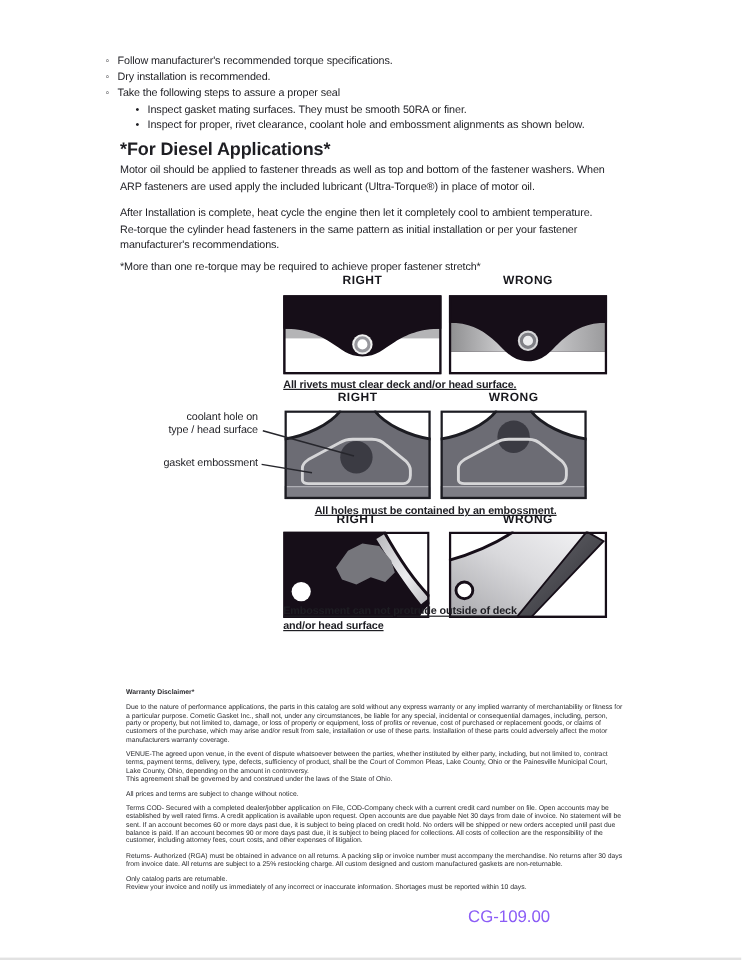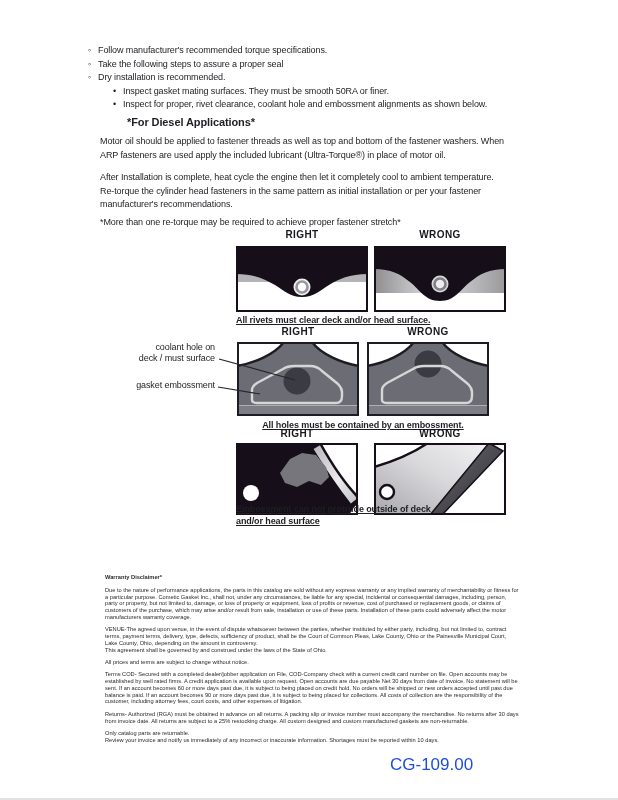--- a/index.html
+++ b/index.html
@@ -11,42 +11,42 @@
   .abs { position:absolute; }
   .title {
     font-size:11.5px; font-weight:bold; letter-spacing:-0.2px;
     border-bottom:1.5px solid #1e1e23; padding-bottom:2px; display:inline-block;
   }
   .body-text { font-size:9px; letter-spacing:-0.1px; line-height:13.5px; }
   .brow { position:relative; padding-left:10px; }
   .brow::before { content:"◦"; position:absolute; left:0; top:0; font-size:9px; }
   .brow.sub { margin-left:25px; }
   .brow.sub::before { content:"•"; }
-  .section-head { font-size:11px; font-weight:bold; letter-spacing:-0.1px;margin-left:27px; }
+  .section-head { font-size:15px; font-weight:bold; letter-spacing:-0.1px; }
   .rw-label { font-size:10px; font-weight:700; letter-spacing:0.4px; text-align:center; color:#17171c; }
   .caption { font-size:9px; font-weight:bold; letter-spacing:-0.1px; line-height:11.5px;text-decoration:underline; }
   .diag-label { font-size:9px; letter-spacing:-0.1px; line-height:11px; text-align:right; }
   .fine { font-size:5.7px; line-height:6.8px; width:415px; color:#2a2a2e; }
   .fine .fp { margin-bottom:5.5px; }
   .fine .fh { font-weight:bold; margin-bottom:6px; }
-  .page-num { font-size:17px; color:#1d4ed8; }
+  .page-num { font-size:14px; color:#8b5cf6; }
   .diag-box { position:absolute; }
   .diag-box svg { display:block; }
   .bottom-edge { position:absolute; left:0; bottom:0; width:618px; height:2px; background:#e2e2e2; }
 </style>
 </head>
 <body>
 
 <div class="page">
 
 
   <div class="abs body-text" style="left:88px; top:44px; width:470px;">
     <div class="brow">Follow manufacturer's recommended torque specifications.</div>
+    <div class="brow">Dry installation is recommended.</div>
     <div class="brow">Take the following steps to assure a proper seal</div>
-    <div class="brow">Dry installation is recommended.</div>
     <div class="brow sub">Inspect gasket mating surfaces.  They must be smooth 50RA or finer.</div>
     <div class="brow sub">Inspect for proper, rivet clearance, coolant hole and embossment alignments as shown below.</div>
   </div>
 
   <div class="abs section-head" style="left:100px; top:116px;">*For Diesel Applications*</div>
   <div class="abs body-text" style="left:100px; top:135px; width:404px;">Motor oil should be applied to fastener threads as well as top and bottom of the fastener washers. When ARP fasteners are used apply the included lubricant (Ultra-Torque®) in place of motor oil.</div>
   <div class="abs body-text" style="left:100px; top:171px; width:404px;">After Installation is complete, heat cycle the engine then let it completely cool to ambient temperature. Re-torque the cylinder head fasteners in the same pattern as initial installation or per your fastener manufacturer's recommendations.</div>
   <div class="abs body-text" style="left:100px; top:216px; width:430px;">*More than one re-torque may be required to achieve proper fastener stretch*</div>
 
   <div class="abs rw-label" style="left:236px; top:229px; width:132px;">RIGHT</div>
@@ -80,21 +80,21 @@
       <circle cx="66" cy="38" r="8.5" fill="#d6d6d8"></circle>
       <circle cx="66" cy="38" r="5.5" fill="#ededef" stroke="#7f7f85" stroke-width="2.6"></circle>
       <rect x="1" y="1" width="130" height="64" fill="none" stroke="#160e18" stroke-width="2"></rect>
     </svg>
   </div>
 
   <div class="abs caption" style="left:236px; top:315px; width:280px;">All rivets must clear deck and/or head surface.</div>
 
   <div class="abs diag-label" style="left:100px; top:342px; width:115px;">
     <div>coolant hole on</div>
-    <div>deck / must surface</div>
+    <div>type / head surface</div>
   </div>
   <div class="abs diag-label" style="left:100px; top:380px; width:115px;">gasket embossment</div>
 
   <div class="abs rw-label" style="left:237px; top:326px; width:122px;">RIGHT</div>
   <div class="abs rw-label" style="left:367px; top:326px; width:122px;">WRONG</div>
 
   <div class="diag-box" style="left:237px; top:342px;">
     <svg width="122" height="74" viewBox="0 0 122 74">
       <rect x="0" y="0" width="122" height="74" fill="#6c6c74"></rect>
       <rect x="0" y="63" width="122" height="11" fill="#7d7d85"></rect>

